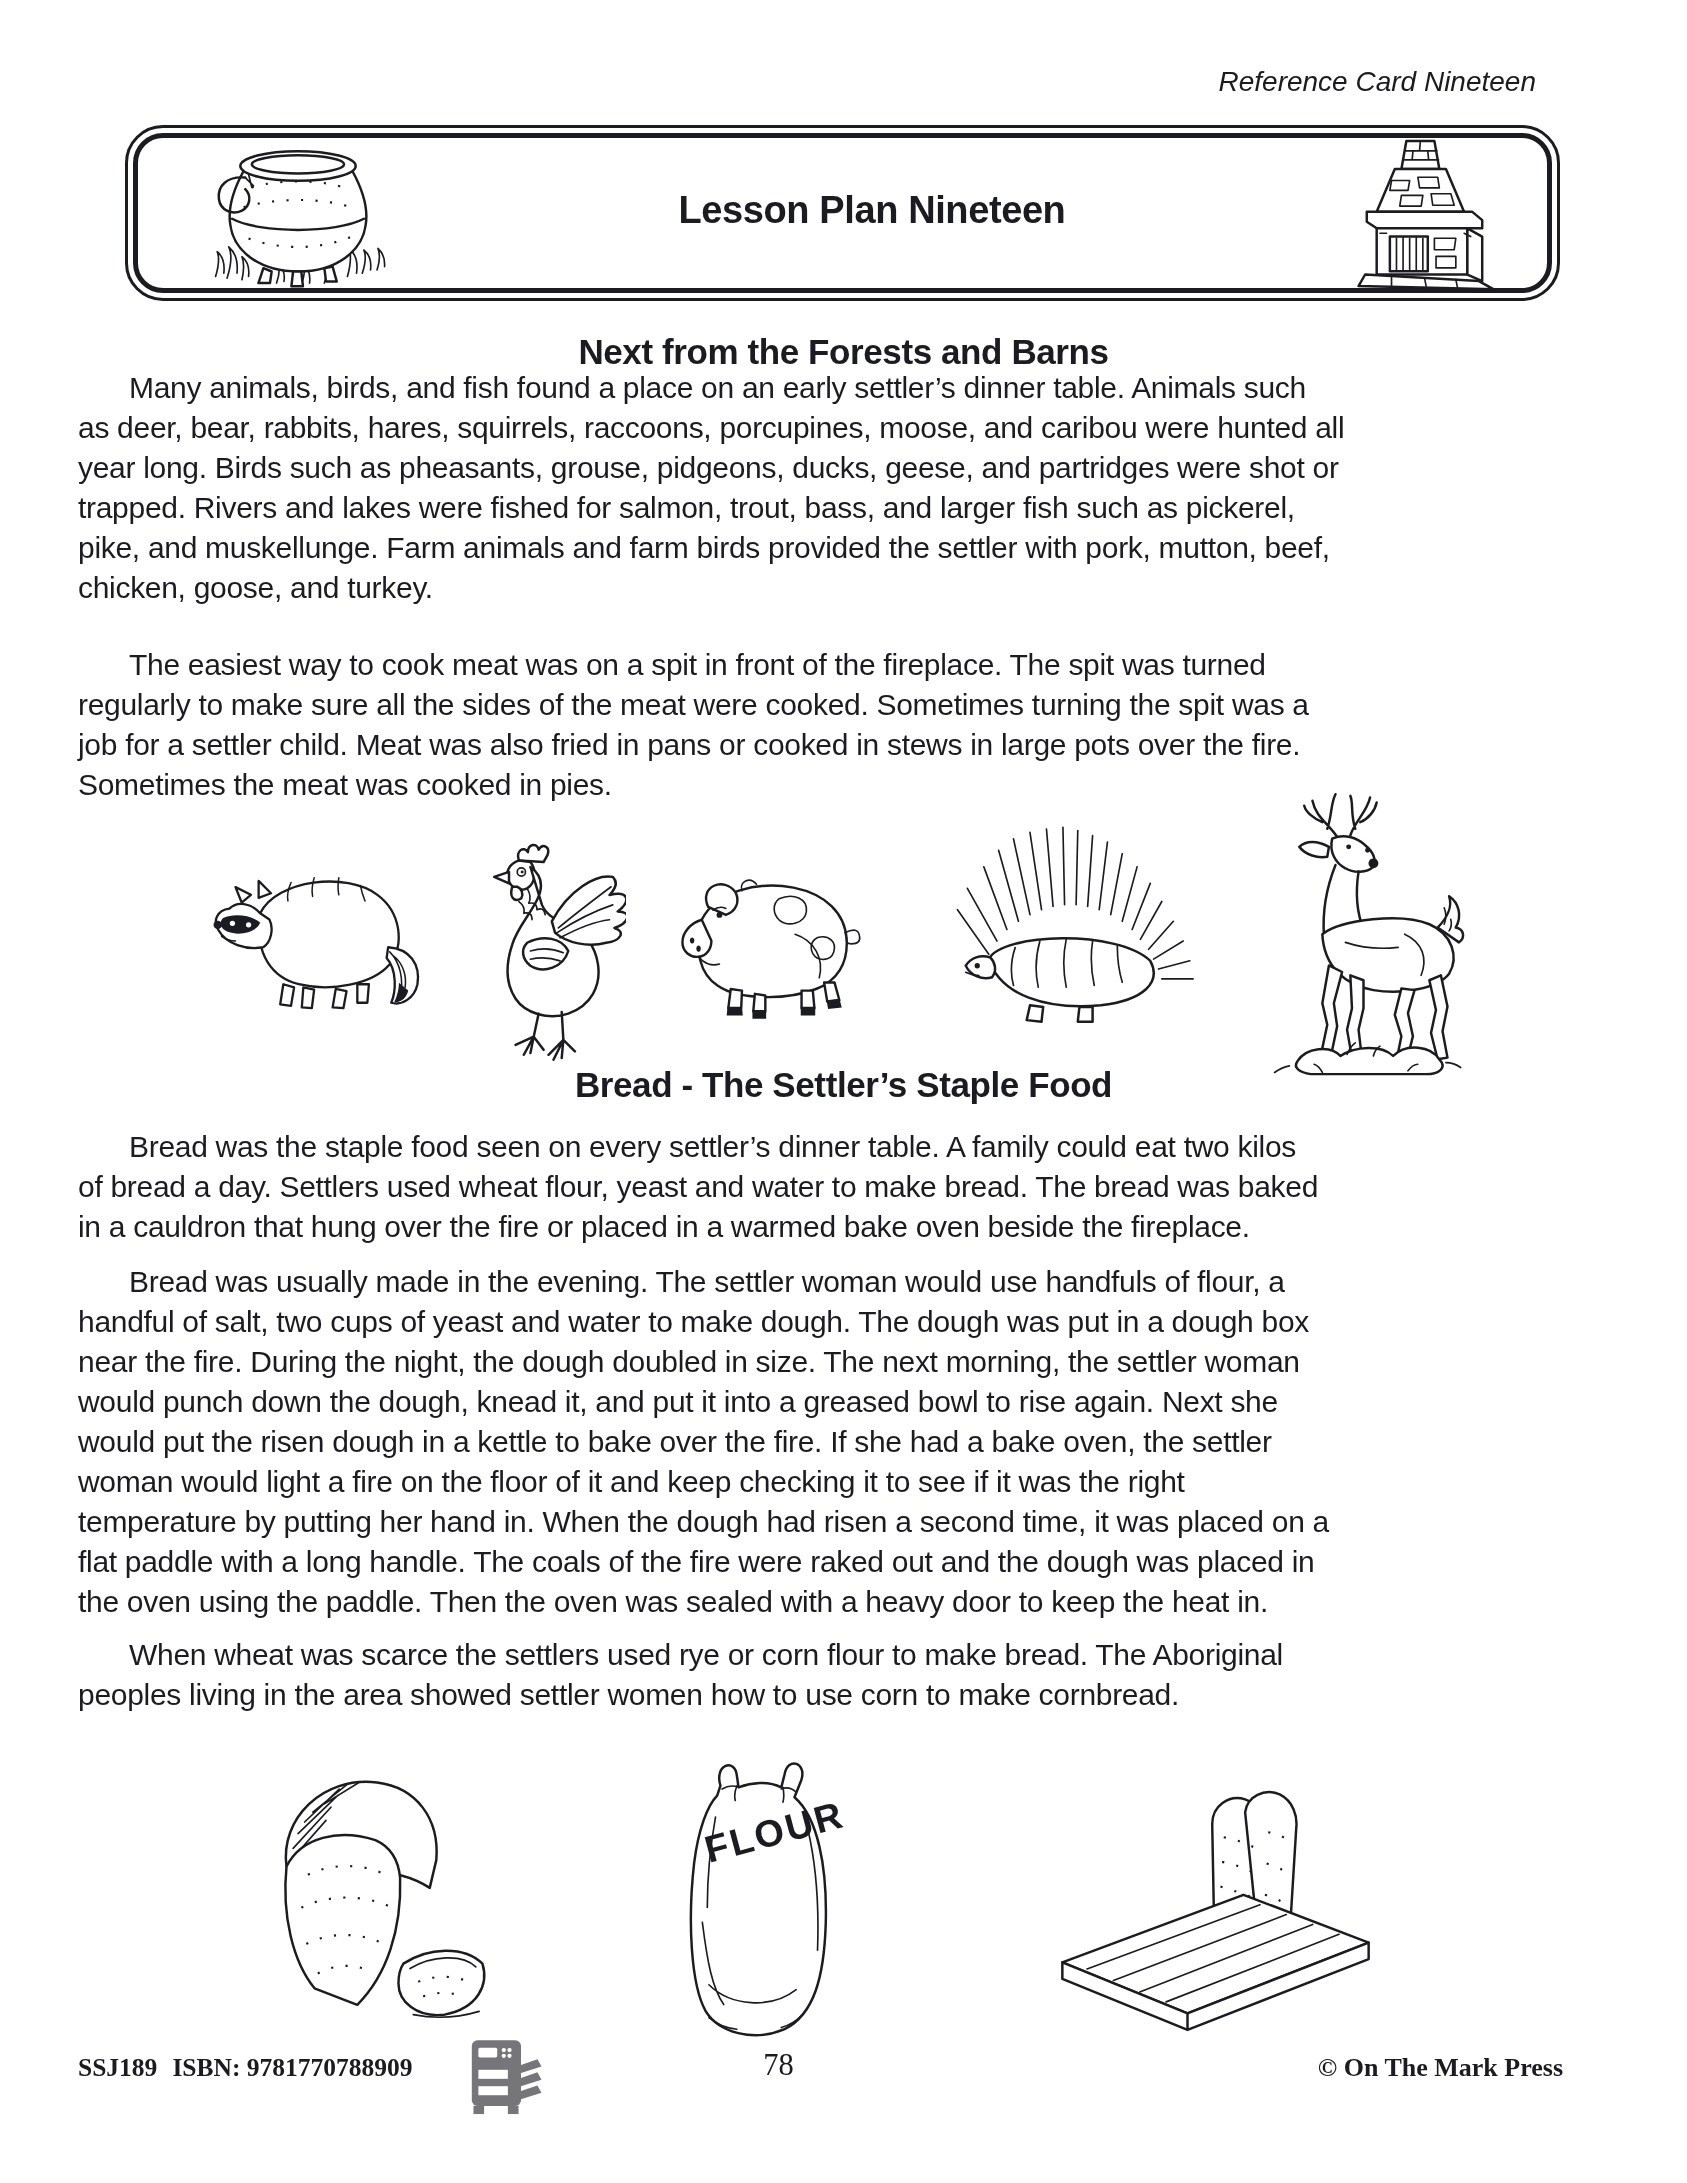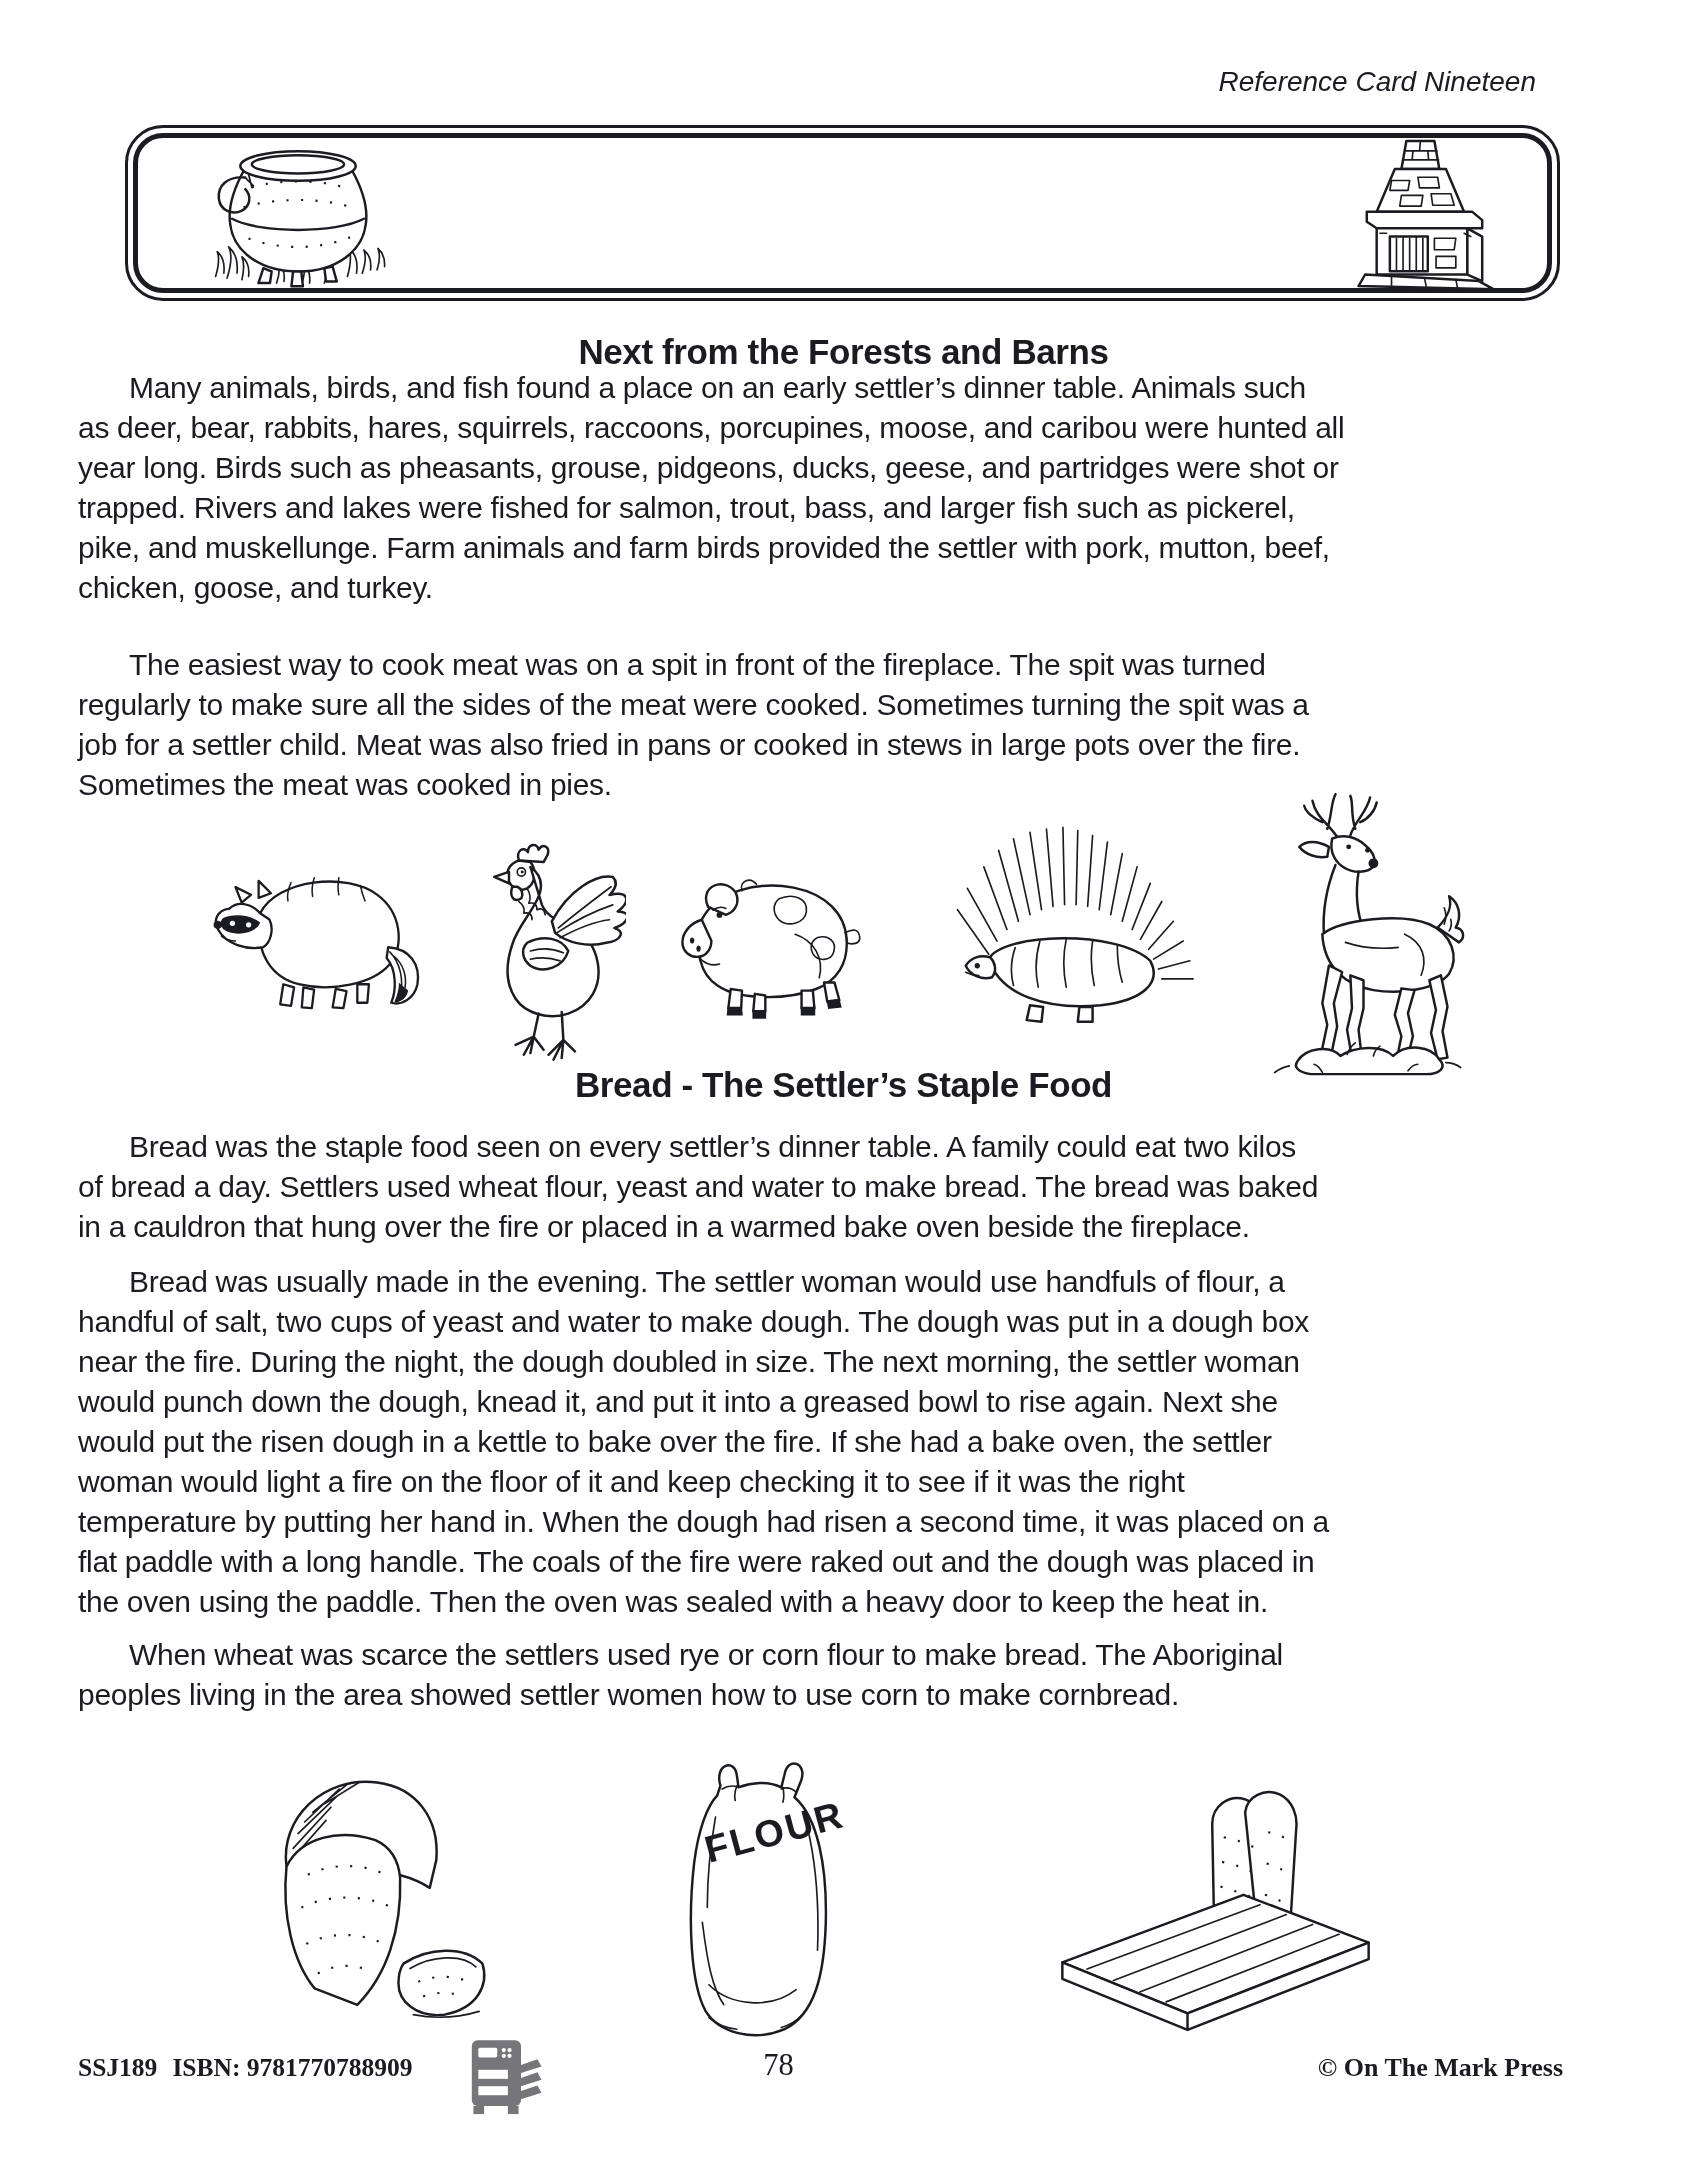--- a/index.html
+++ b/index.html
@@ -75,20 +75,21 @@
         <path class="ink" d="M62,48 C40,46 28,58 30,74 C32,88 46,94 58,88 C68,83 70,70 62,62"></path>
         <path class="ink thin" d="M62,48 l10,10 M66,44 l4,16"></path>
 
         <path class="ink-f" d="M84,158 l-6,18 l14,0 l2,-14 Z M120,162 l-2,18 l14,0 l-2,-18 Z M158,158 l2,16 l13,0 l-5,-18 Z"></path>
 
         <path class="dots" d="M70,60 C100,50 160,50 186,62 M60,84 C100,72 160,72 196,86 M66,122 C104,136 152,136 190,120"></path>
       </svg>
     </div>
 
     <div class="header-titles">
+      <div class="title-1">Lesson Plan Nineteen</div>
     </div>
 
     <div class="header-art-right">
       <svg viewBox="0 0 200 188">
 
         <path class="ink-f" d="M78,6 L112,6 L118,40 L72,40 Z"></path>
         <path class="ink thin" d="M76,18 L115,18 M74,29 L117,29 M95,6 L94,18 M86,18 l-1,11 M104,18 l1,11"></path>
 
         <path class="ink-f" d="M64,40 L126,40 L148,92 L42,92 Z"></path>
         <path class="ink thin" d="M60,54 l22,0 l-2,12 l-22,0 Z M92,50 l24,0 l2,13 l-24,0 Z M72,72 l26,0 l-2,13 l-26,0 Z M108,70 l24,0 l4,14 l-26,0 Z"></path>

